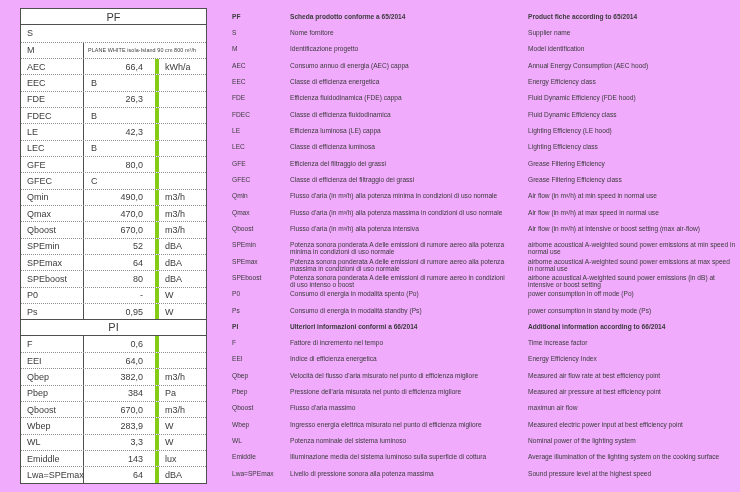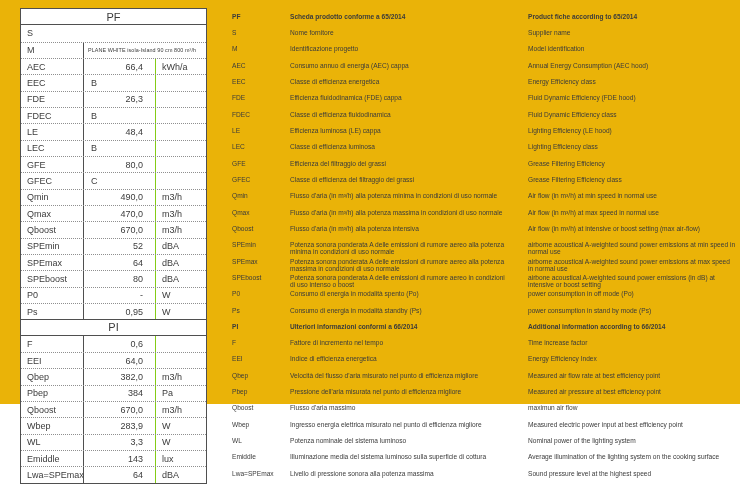--- a/index.html
+++ b/index.html
@@ -2,21 +2,21 @@
 <html><head>
 <meta charset="utf-8">
 <style>
   html, body { margin:0; padding:0; background:#ffffff; }
   body {
     width:740px; height:492px;
     font-family:"Liberation Sans", sans-serif;
     color:#3b3b3b;
     overflow:hidden;
   }
-  .sheet { position:relative; width:740px; height:404px; background:#eab308; }
+  .sheet { position:relative; width:740px; height:492px; background:#f0abfc; }
 
   
   .ptable {
     position:absolute; left:20px; top:8px; width:185px;
     border:1px solid #4f4f4f;
     display:flex; flex-direction:column;
     box-sizing:content-box;
     background:#ffffff;
   }
   .trow {
@@ -46,21 +46,21 @@
     border-left:1px solid #4f4f4f;
     font-size:9px; padding:0 12px 0 7px;
     white-space:nowrap; overflow:hidden;
   }
   .c-val.right { justify-content:flex-end;padding-left:15px; }
   .c-val.span { width:121px; padding-right:3px; }
   .c-val.small { font-size:5.4px; padding-left:4px; letter-spacing:0.1px; }
   .c-unit {
     width:49px; box-sizing:border-box;
     display:flex; align-items:center;
-    border-left:1px solid #84cc16;
+    border-left:4px solid #84cc16;
     padding-left:6px; font-size:9px;
     white-space:nowrap; overflow:hidden;
   }
 
   
   .descs {
     position:absolute; left:232px; top:8px; width:508px;
     display:flex; flex-direction:column;
   }
   .drow { display:flex; height:16.34px; box-sizing:border-box; overflow:visible; }
@@ -109,21 +109,21 @@
         <div class="c-val right">26,3</div>
         <div class="c-unit"></div>
       </div>
       <div class="trow">
         <div class="c-code">FDEC</div>
         <div class="c-val">B</div>
         <div class="c-unit"></div>
       </div>
       <div class="trow">
         <div class="c-code">LE</div>
-        <div class="c-val right">48,4</div>
+        <div class="c-val right">42,3</div>
         <div class="c-unit"></div>
       </div>
       <div class="trow">
         <div class="c-code">LEC</div>
         <div class="c-val">B</div>
         <div class="c-unit"></div>
       </div>
       <div class="trow">
         <div class="c-code">GFE</div>
         <div class="c-val right">80,0</div>

